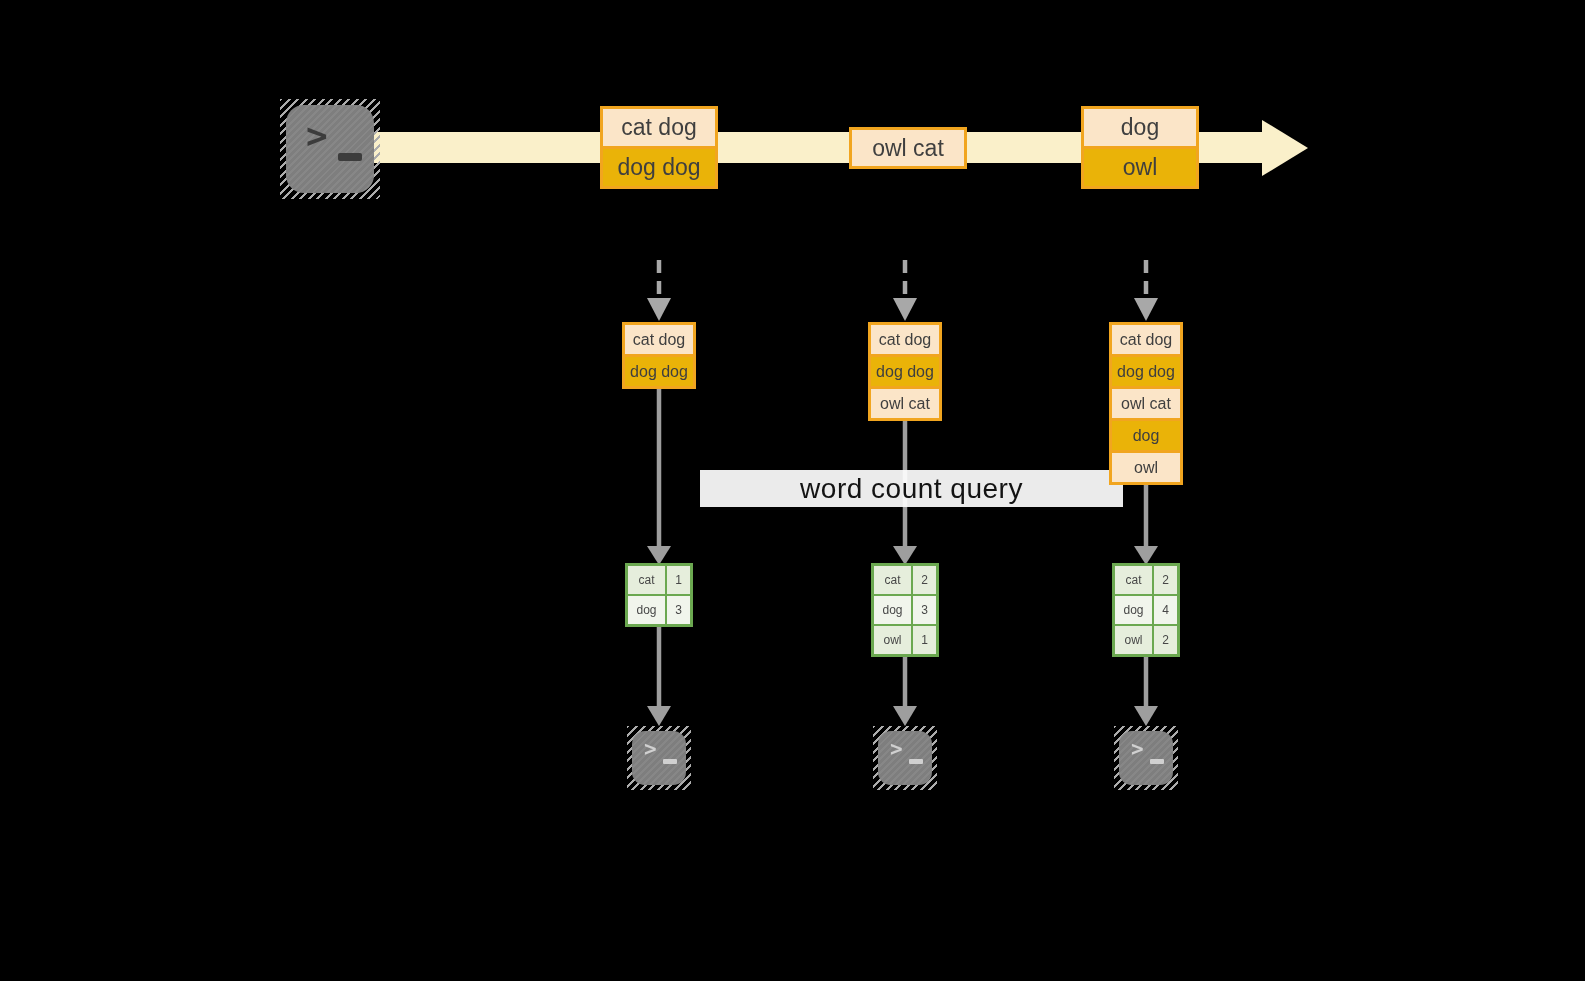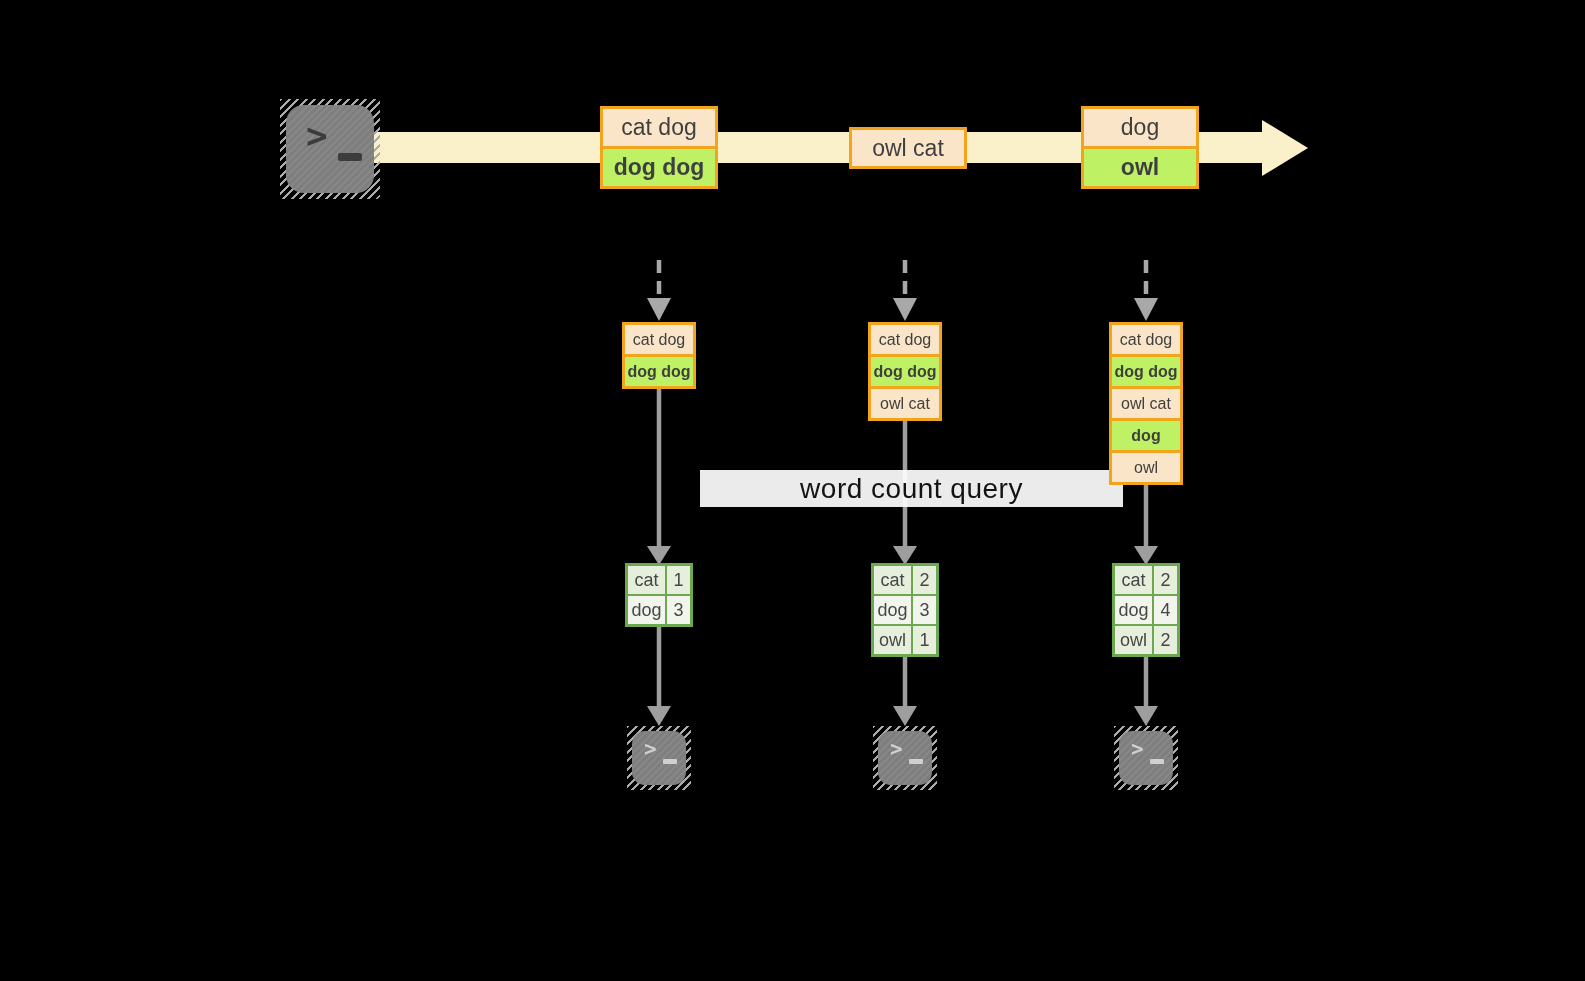--- a/index.html
+++ b/index.html
@@ -26,34 +26,34 @@
   .icon-sm .body{inset:5px;border-radius:13px;}
   .icon-sm .chev{position:absolute;left:12px;top:6px;font-family:"DejaVu Sans Mono",monospace;
                  font-weight:bold;font-size:21px;color:#D0D0D0;}
   .icon-sm .bar{position:absolute;left:31px;top:28px;width:14px;height:5px;background:#D0D0D0;border-radius:1px;}
 
   
   .obox{position:absolute;border:3px solid #F1A51F;z-index:3;}
   .obox .cell{display:flex;align-items:center;justify-content:center;color:#3F3F3F;}
   .obox .cell + .cell{border-top:3px solid #F1A51F;}
   .peach{background:#FBE5C8;}
-  .cream{background:#bef264;font-weight:bold;}
+  .cream{background:#eab308;}
   .ebox{width:112px;}
   .ebox .cell{height:37px;font-size:23px;}
   .sbox{width:68px;}
   .sbox .cell{height:29px;font-size:16px;}
 
   
   .query-band{position:absolute;left:700px;top:470px;width:423px;height:37px;z-index:2;
               background:rgba(255,255,255,0.92);display:flex;align-items:center;justify-content:center;}
   .query-band span{font-size:28px;color:#131313;letter-spacing:0.5px;}
 
   
   .gtable{position:absolute;border:3px solid #6BA850;z-index:3;display:grid;grid-template-columns:39px 23px;}
-  .gtable .gc{display:flex;align-items:center;justify-content:center;height:28px;font-size:18px;color:#474747;}
+  .gtable .gc{display:flex;align-items:center;justify-content:center;height:28px;font-size:12px;color:#474747;}
   .gtable .word{border-right:2px solid #6BA850;}
   .gtable .r2{border-top:2px solid #6BA850;}
   .grow-a{background:#E6EEDC;}
   .grow-b{background:#F1F5EC;}
 </style>
 </head>
 <body>
 
 <div class="canvas">
 

